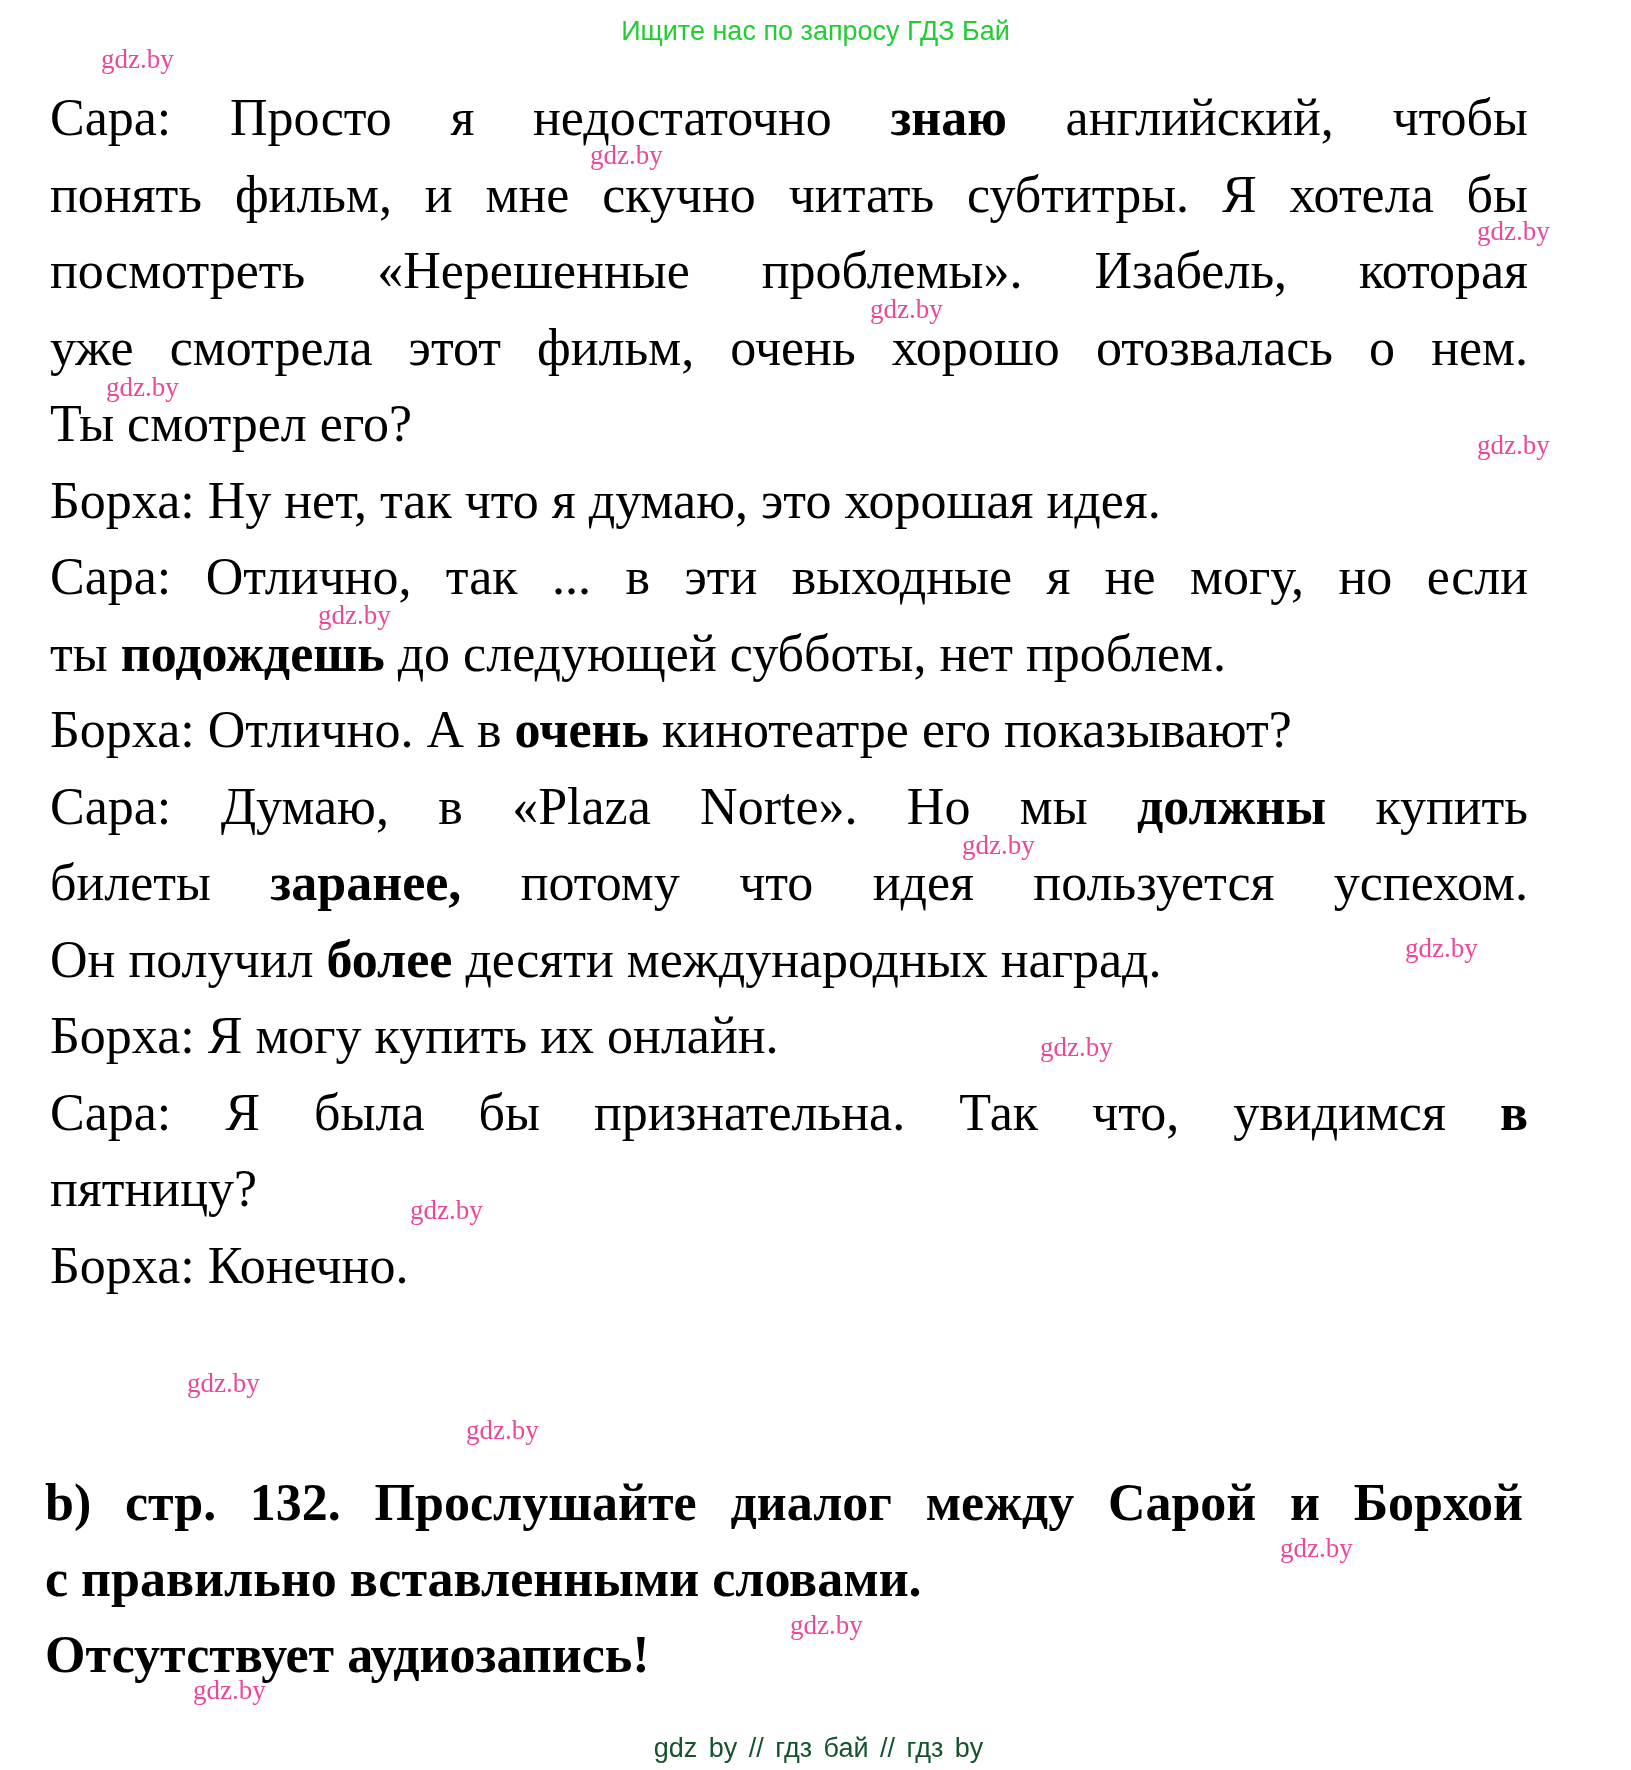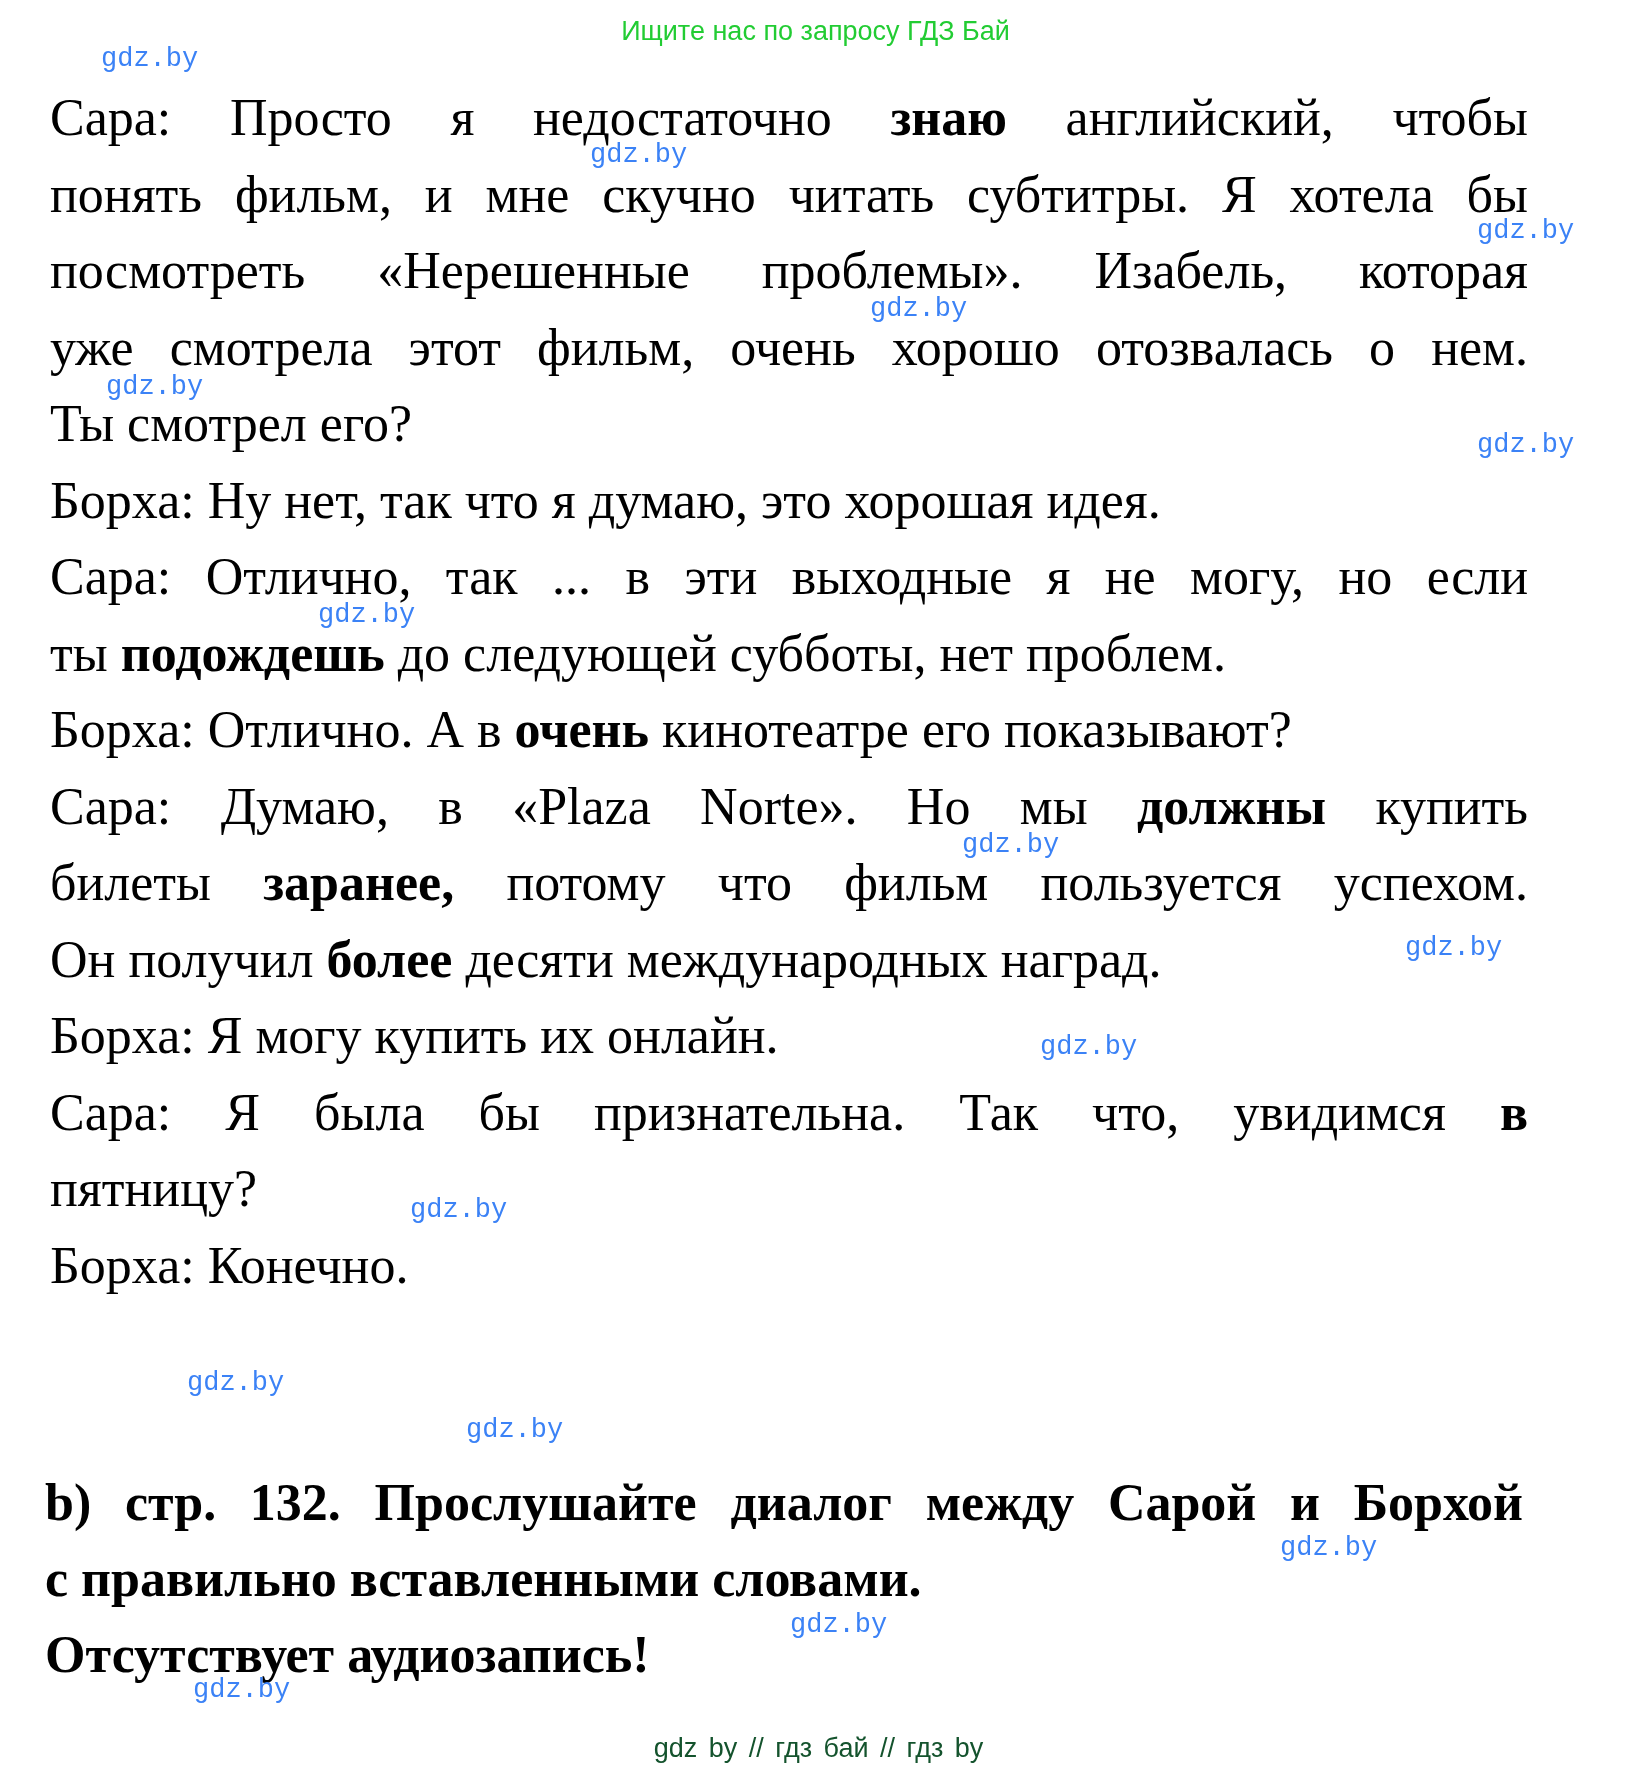--- a/index.html
+++ b/index.html
@@ -27,41 +27,41 @@
     }
     .line.last { text-align-last: left; }
     .line b { font-weight: bold; }
     .task {
       position: absolute; left: 45px; top: 1465px; width: 1478px;
       font-size: 52px; line-height: 76px; font-weight: bold;
     }
     .task .line { height: 76px; }
     .wm {
       position: absolute;
-      font-family: Liberation Mono, monospace;
-      font-size: 27px; line-height: 30px; color: #3b82f6;
+      font-family: Liberation Serif, serif;
+      font-size: 27px; line-height: 30px; color: #ec4899;
     }
   </style>
 </head>
 <body>
 
 <div class="top-banner">Ищите нас по запросу ГДЗ Бай</div>
 
 <div class="dialog">
   <div class="line"><span>Сара: Просто я недостаточно </span><b>знаю</b><span> английский, чтобы</span></div>
   <div class="line"><span>понять фильм, и мне скучно читать субтитры. Я хотела бы</span></div>
   <div class="line"><span>посмотреть «Нерешенные проблемы». Изабель, которая</span></div>
   <div class="line"><span>уже смотрела этот фильм, очень хорошо отозвалась о нем.</span></div>
   <div class="line last"><span>Ты смотрел его?</span></div>
   <div class="line last"><span>Борха: Ну нет, так что я думаю, это хорошая идея.</span></div>
   <div class="line"><span>Сара: Отлично, так ... в эти выходные я не могу, но если</span></div>
   <div class="line last"><span>ты </span><b>подождешь</b><span> до следующей субботы, нет проблем.</span></div>
   <div class="line last"><span>Борха: Отлично. А в </span><b>очень</b><span> кинотеатре его показывают?</span></div>
   <div class="line"><span>Сара: Думаю, в «Plaza Norte». Но мы </span><b>должны</b><span> купить</span></div>
-  <div class="line"><span>билеты </span><b>заранее,</b><span> потому что фильм пользуется успехом.</span></div>
+  <div class="line"><span>билеты </span><b>заранее,</b><span> потому что идея пользуется успехом.</span></div>
   <div class="line last"><span>Он получил </span><b>более</b><span> десяти международных наград.</span></div>
   <div class="line last"><span>Борха: Я могу купить их онлайн.</span></div>
   <div class="line"><span>Сара: Я была бы признательна. Так что, увидимся </span><b>в</b></div>
   <div class="line last"><span>пятницу?</span></div>
   <div class="line last"><span>Борха: Конечно.</span></div>
 </div>
 
 <div class="task">
   <div class="line">b) стр. 132. Прослушайте диалог между Сарой и Борхой</div>
   <div class="line last">с правильно вставленными словами.</div>

